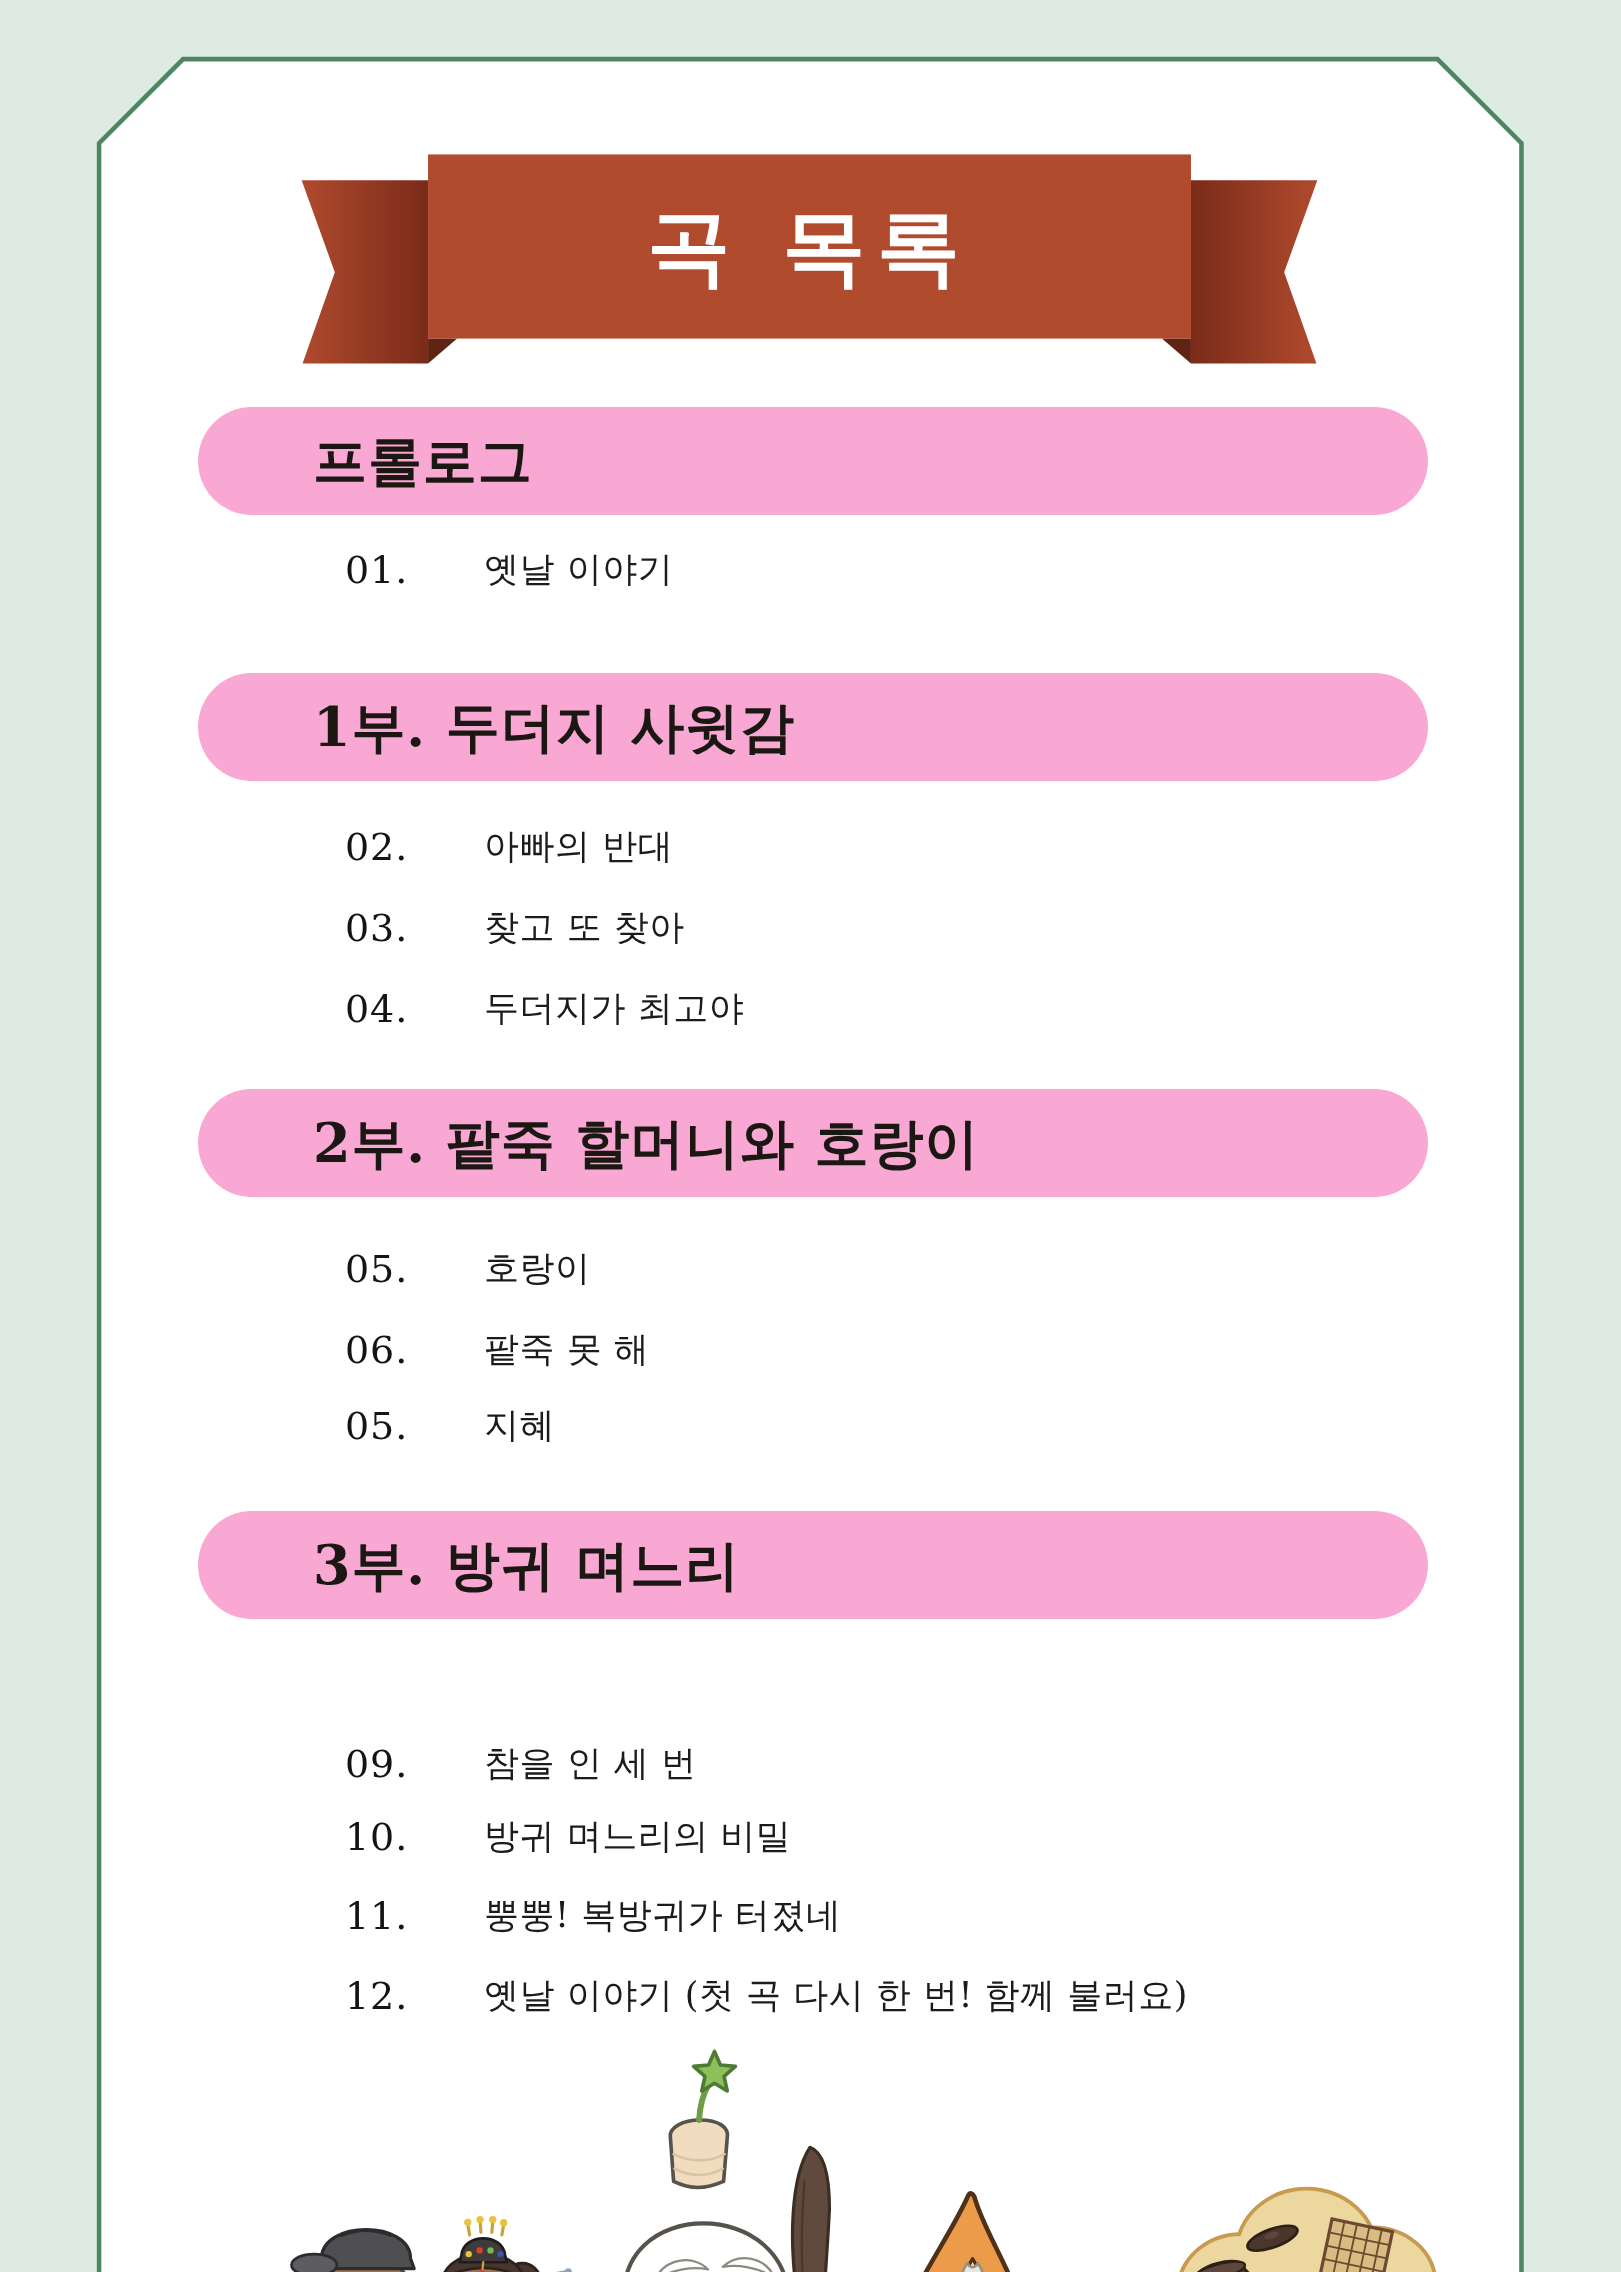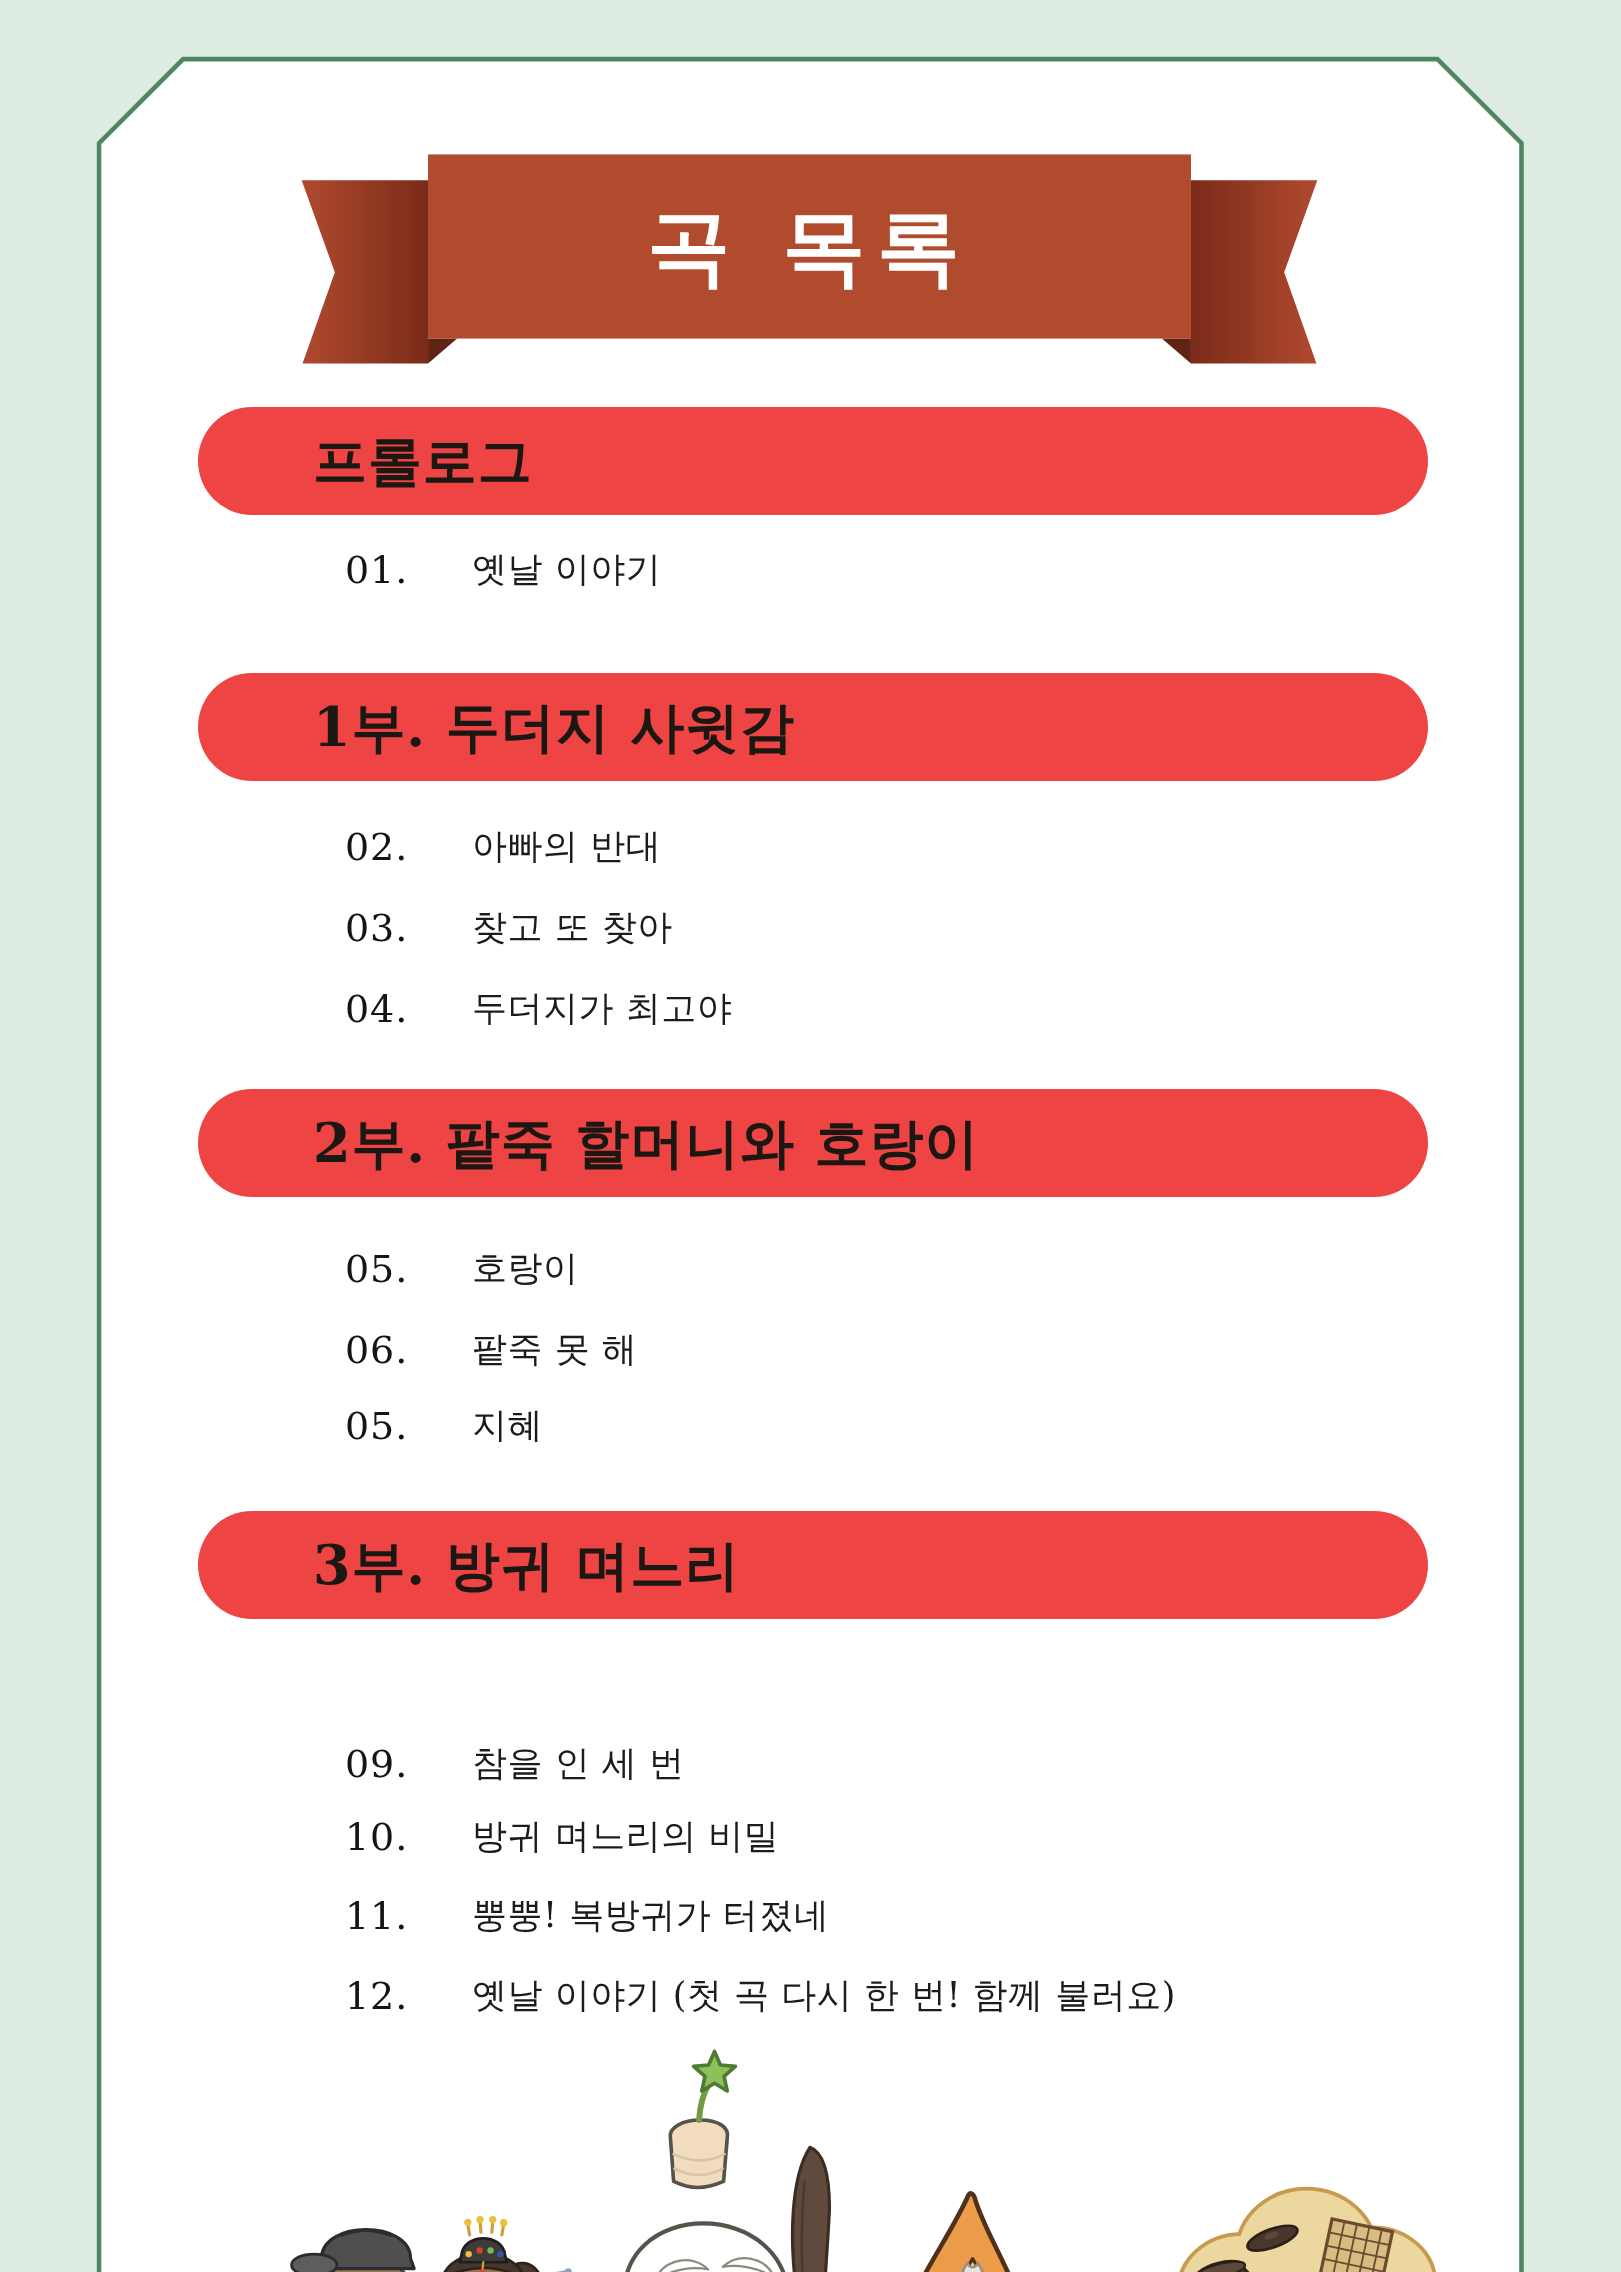--- a/index.html
+++ b/index.html
@@ -1,26 +1,26 @@
 <!DOCTYPE html>
 <html style="font-size:7.3px"><head>
 <meta charset="utf-8">
 <title>곡 목록</title>
 <style>
   html,body{margin:0;padding:0;}
   body{font-family:"DejaVu Serif","Liberation Serif",serif;}
   #canvas{position:relative;width:1621px;height:2684px;background:#deebe2;overflow:hidden;}
   #frame-svg{position:absolute;left:0;top:0;}
   .ribbon-wrap{position:absolute;left:298px;top:152px;width:1023px;height:214px;}
-  .section-header{position:absolute;left:198px;width:1230px;height:108px;background:#ef4444;
+  .section-header{position:absolute;left:198px;width:1230px;height:108px;background:#f9a8d4;
     border-radius:55px;display:flex;align-items:center;box-sizing:border-box;padding-left:115px;}
   .section-title{font-weight:700;font-size:54px;line-height:1;color:#1b1713;letter-spacing:0.9px;}
   .track-row{position:absolute;left:345px;height:59px;display:flex;align-items:center;}
   .track-no{font-weight:400;font-size:38px;color:#141414;width:91px;letter-spacing:0.9px;}
-  .track-title{font-weight:400;font-size:35px;color:#1b1b1b;margin-left:36px;letter-spacing:0.5px;white-space:nowrap;}
+  .track-title{font-weight:400;font-size:35px;color:#1b1b1b;margin-left:48px;letter-spacing:0.5px;white-space:nowrap;}
   .illustration{position:absolute;left:182px;top:2045px;width:1304px;height:559px;}
 </style>
 </head>
 <body>
 
 <div id="canvas">
 
   <svg id="frame-svg" width="1621" height="2684" viewBox="0 0 3567 5906">
     <polygon points="403,130 3163,130 3348,315 3348,5593 3163,5778 403,5778 218,5593 218,315" fill="#ffffff" stroke="#4e8662" stroke-width="10"></polygon>
   </svg>

